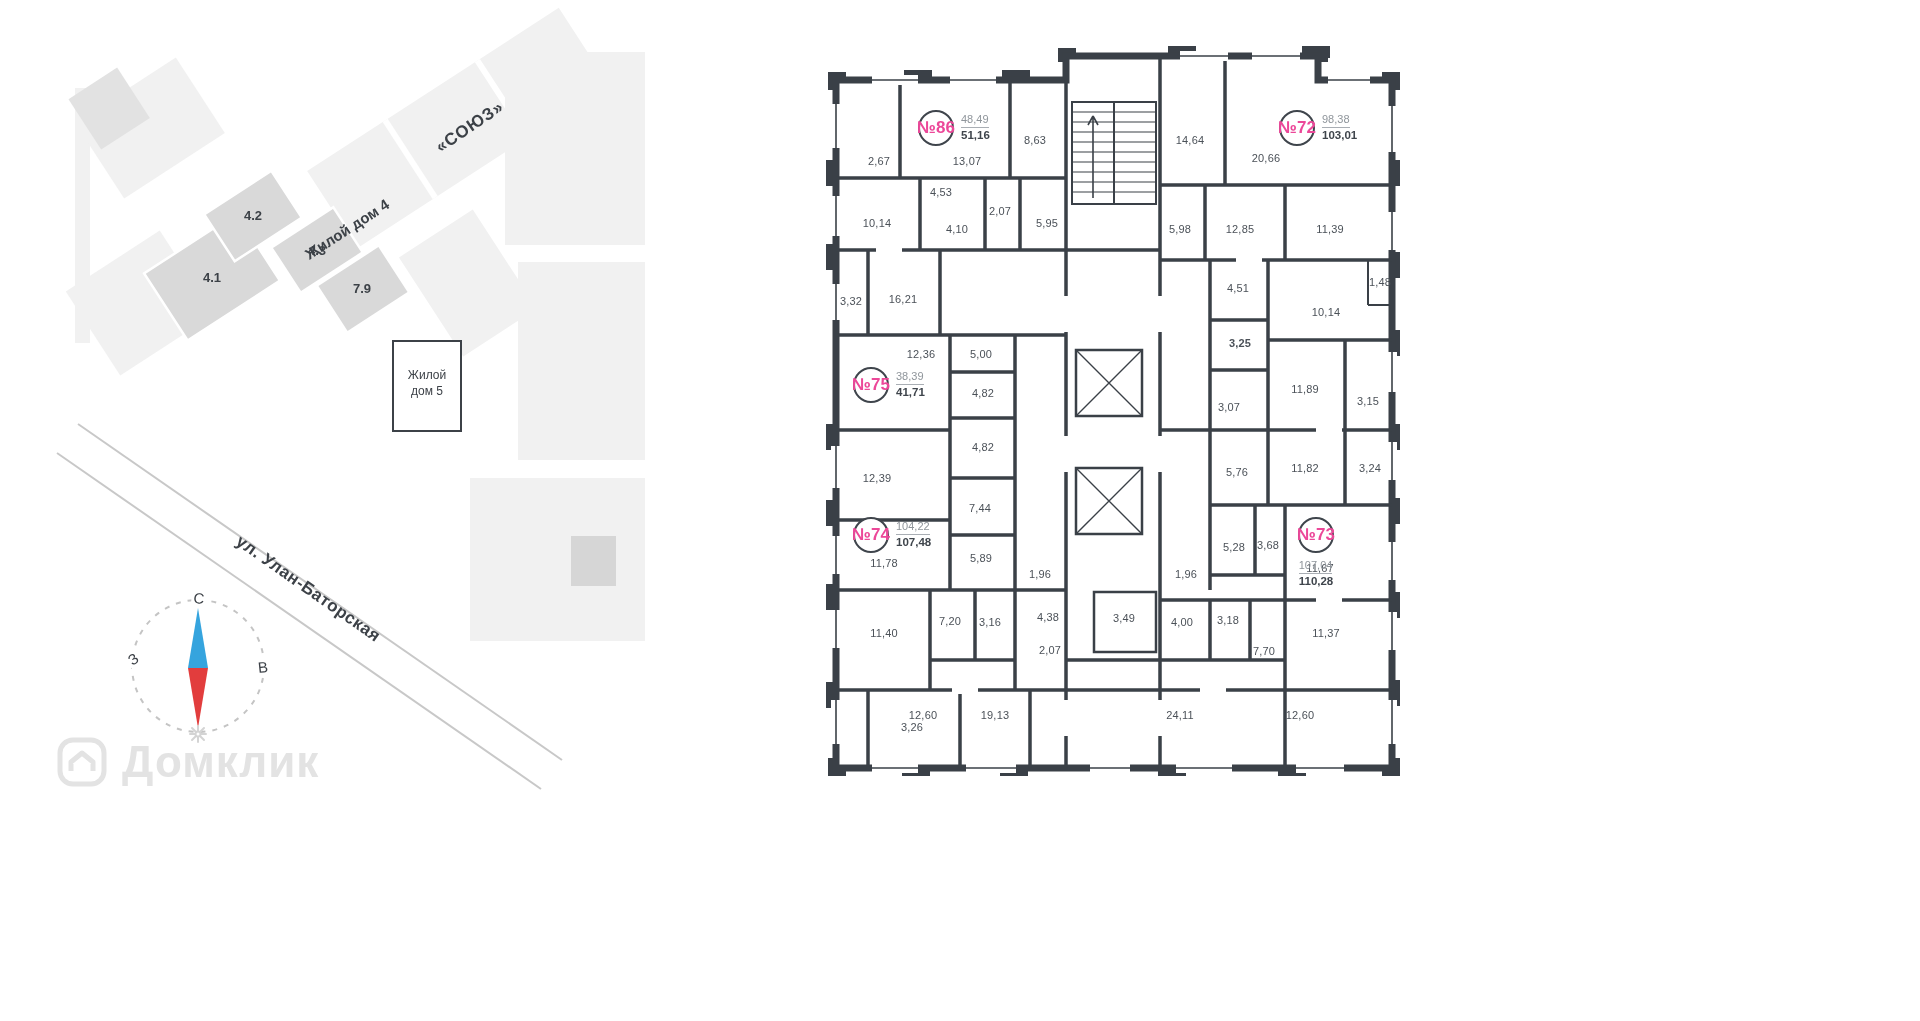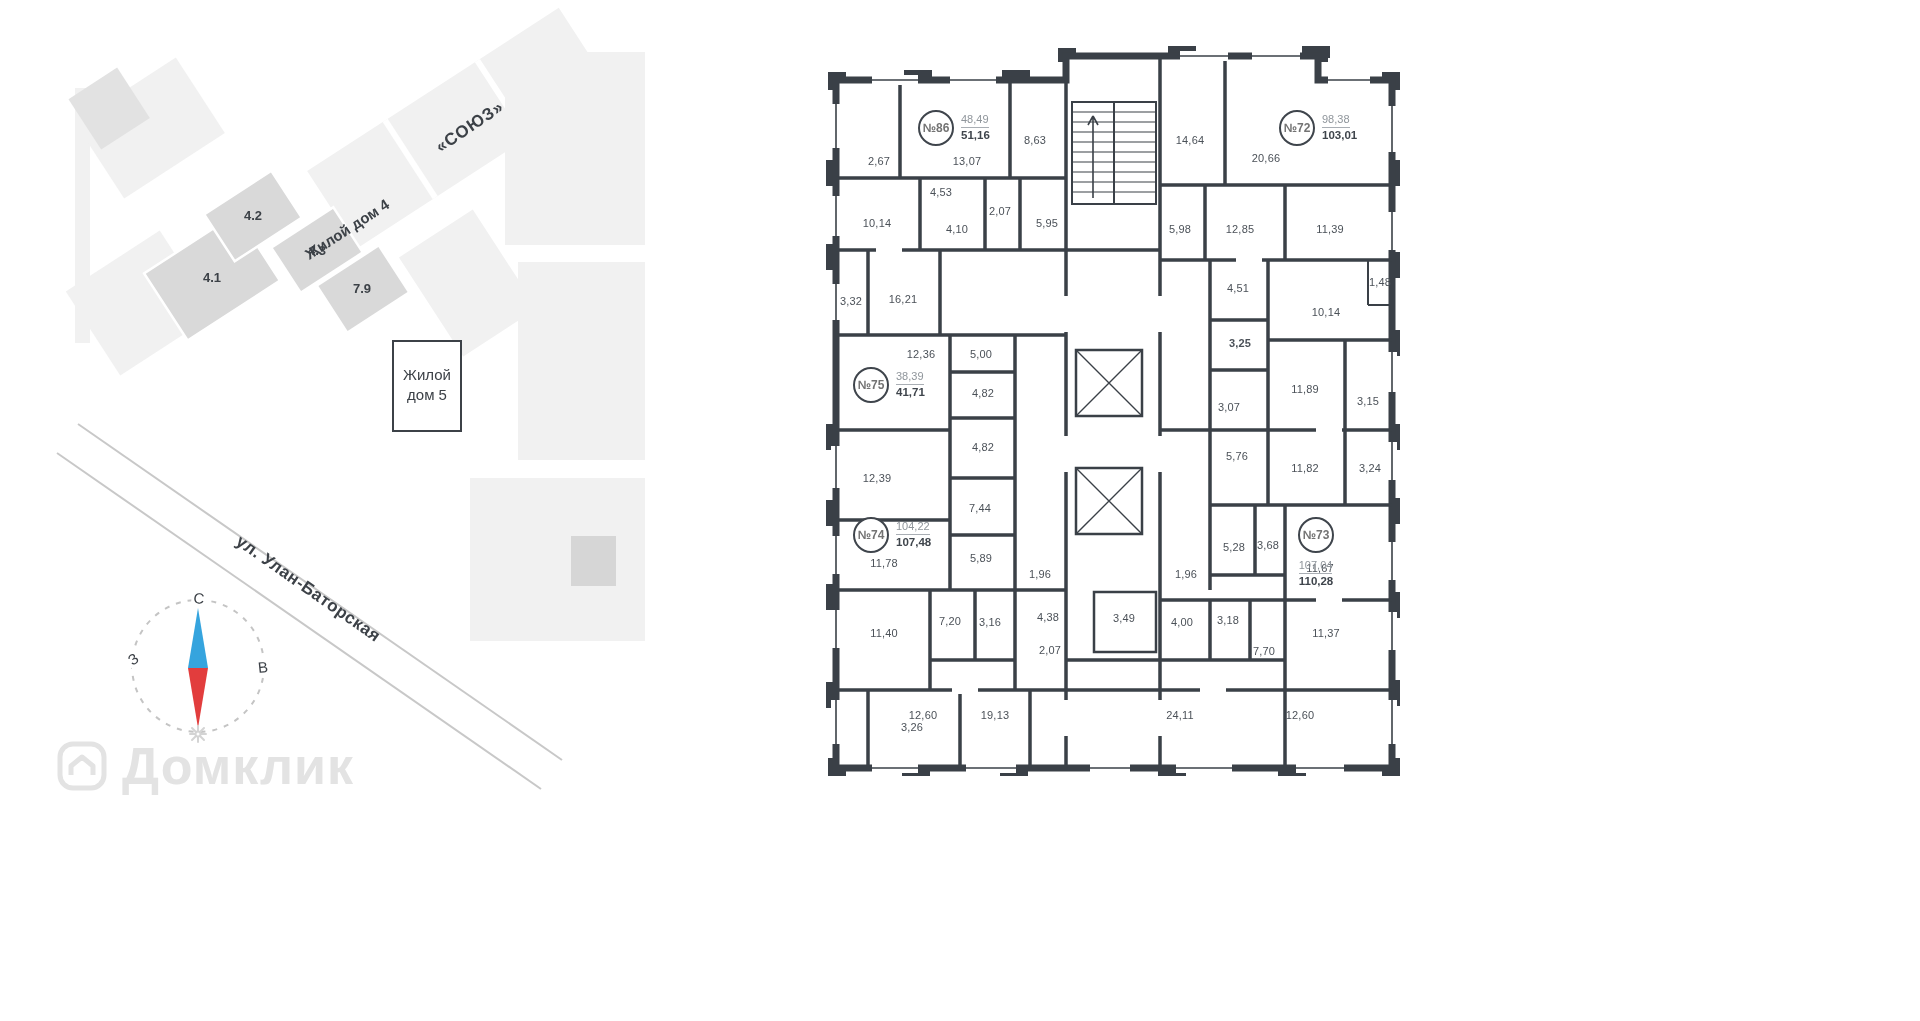--- a/index.html
+++ b/index.html
@@ -6,37 +6,37 @@
   .page{position:relative;width:1920px;height:1021px;background:#ffffff;overflow:hidden;
         font-family:"Liberation Sans",sans-serif;}
   .layer{position:absolute;left:0;top:0;width:1920px;height:1021px;}
   svg.layer{display:block;}
 
   
   .map-label{position:absolute;transform:translate(-50%,-50%) rotate(var(--rot,0deg));
              color:#3c4147;white-space:nowrap;}
   .soyuz{font-size:17px;font-weight:600;letter-spacing:1px;}
   .b4{font-size:15px;font-weight:600;}
-  .b5{font-size:15px;font-weight:500;text-align:center;line-height:1.3;}
+  .b5{font-size:12px;font-weight:500;text-align:center;line-height:1.3;}
   .street{font-size:17px;font-weight:600;letter-spacing:.5px;}
   .section-label{font-size:13px;font-weight:600;}
   .compass-letter{font-size:15px;font-weight:500;background:#ffffff;padding:0 2px;}
 
   
   .watermark{position:absolute;left:56px;top:736px;display:flex;align-items:center;gap:14px;
-             color:#e3e3e3;font-size:52px;font-weight:700;letter-spacing:1px;}
+             color:#e3e3e3;font-size:44px;font-weight:700;letter-spacing:1px;}
 
   
   .room-label{position:absolute;transform:translate(-50%,-50%);font-size:11px;color:#4b5158;
               white-space:nowrap;letter-spacing:.2px;}
   .apt-badge{position:absolute;display:flex;align-items:center;gap:7px;
              transform:translate(-18px,-18px);cursor:pointer;}
   .apt-circle{width:36px;height:36px;border:2px solid #3f454c;border-radius:50%;background:#ffffff;
-              display:flex;align-items:center;justify-content:center;font-size:12px;font-weight:700;
-              color:#737373;box-sizing:border-box;white-space:nowrap;}
+              display:flex;align-items:center;justify-content:center;font-size:17px;font-weight:700;
+              color:#ec4899;box-sizing:border-box;white-space:nowrap;}
   .apt-areas{display:flex;flex-direction:column;line-height:1;align-items:flex-start;}
   .apt-areas .a-top{font-size:11px;color:#8f959b;border-bottom:1px solid #a9aeb4;
                     padding-bottom:2px;margin-bottom:2px;}
   .apt-areas .a-bot{font-size:11.5px;color:#3f454c;font-weight:700;}
 </style>
 </head>
 <body>
 
 <div class="page">
 
@@ -307,21 +307,21 @@
       <span class="room-label" style="left: 1180px; top: 229px;">5,98</span>
       <span class="room-label" style="left: 1240px; top: 229px;">12,85</span>
       <span class="room-label" style="left: 1330px; top: 229px;">11,39</span>
       <span class="room-label" style="left: 1238px; top: 288px;">4,51</span>
       <span class="room-label" style="left: 1380px; top: 282px;">1,48</span>
       <span class="room-label" style="left: 1326px; top: 312px;">10,14</span>
       <span class="room-label" style="left: 1240px; top: 343px; font-weight: bold;">3,25</span>
       <span class="room-label" style="left: 1305px; top: 389px;">11,89</span>
       <span class="room-label" style="left: 1368px; top: 401px;">3,15</span>
       <span class="room-label" style="left: 1229px; top: 407px;">3,07</span>
-      <span class="room-label" style="left: 1237px; top: 456px;">5,76</span>
+      <span class="room-label" style="left: 1237px; top: 472px;">5,76</span>
       <span class="room-label" style="left: 1305px; top: 468px;">11,82</span>
       <span class="room-label" style="left: 1370px; top: 468px;">3,24</span>
       <span class="room-label" style="left: 1234px; top: 547px;">5,28</span>
       <span class="room-label" style="left: 1268px; top: 545px;">3,68</span>
       <span class="room-label" style="left: 1320px; top: 568px;">11,67</span>
       <span class="room-label" style="left: 1186px; top: 574px;">1,96</span>
       <span class="room-label" style="left: 1182px; top: 622px;">4,00</span>
       <span class="room-label" style="left: 1228px; top: 620px;">3,18</span>
       <span class="room-label" style="left: 1264px; top: 651px;">7,70</span>
       <span class="room-label" style="left: 1326px; top: 633px;">11,37</span>

